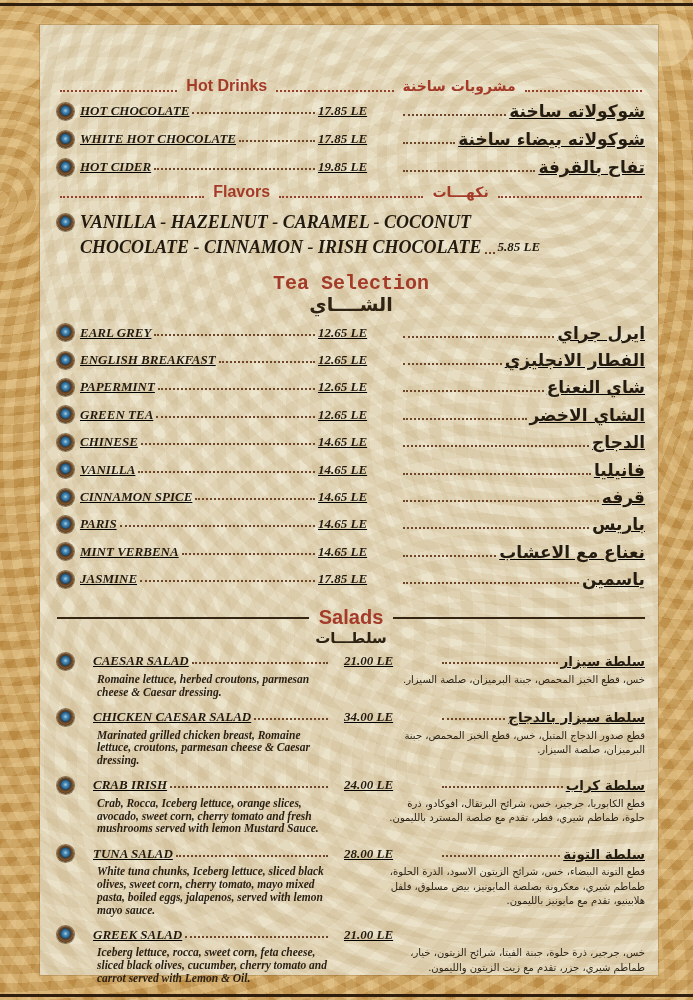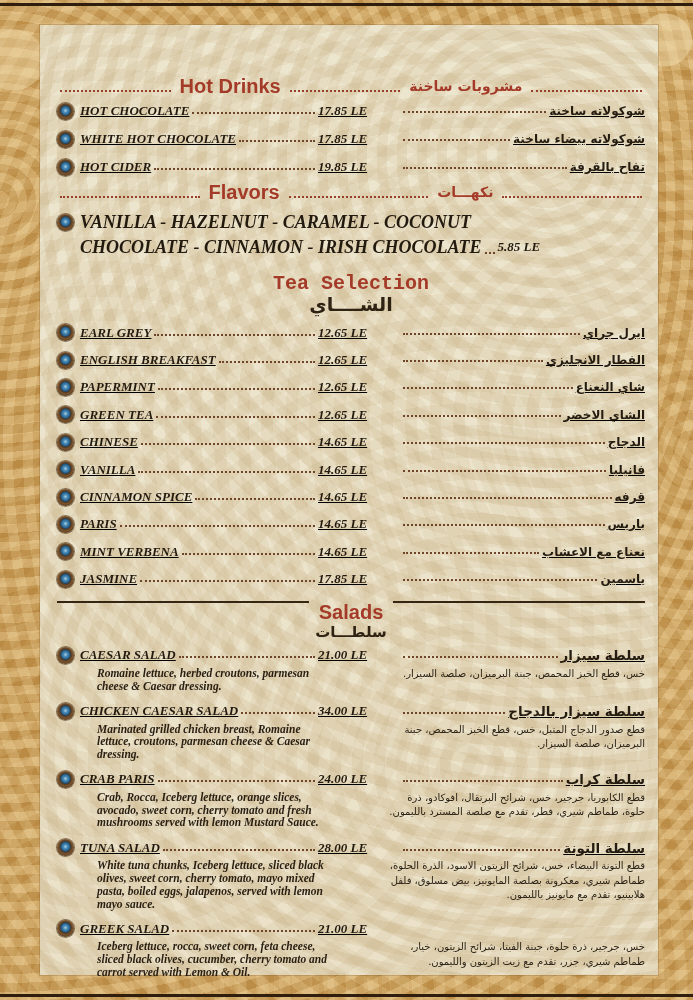--- a/index.html
+++ b/index.html
@@ -28,54 +28,54 @@
       repeating-radial-gradient(circle at 96% 42%, rgba(176,140,80,.10) 0 12px, rgba(176,140,80,0) 12px 24px),
       repeating-radial-gradient(circle at 10% 64%, rgba(170,136,78,.08) 0 12px, rgba(170,136,78,0) 12px 24px),
       repeating-radial-gradient(circle at 70% 78%, rgba(170,136,78,.09) 0 11px, rgba(170,136,78,0) 11px 22px),
       linear-gradient(180deg,#ede6cf,#eae1c8);
     box-shadow:0 0 0 1px rgba(120,85,40,.25);
     padding:50px 13px 0 17px;box-sizing:border-box;
   }
 
   
   .hdr-row{display:flex;align-items:center;height:22px;}
-  .hdr-en{font-family:"Liberation Sans",sans-serif;font-weight:bold;font-size:20px;color:#a43a28;margin:0 6px;white-space:nowrap;}
+  .hdr-en{font-family:"Liberation Sans",sans-serif;font-weight:bold;font-size:16px;color:#a43a28;margin:0 6px;white-space:nowrap;}
   .hdr-ar{font-family:"DejaVu Sans",sans-serif;font-weight:bold;font-size:14px;color:#a43a28;margin:0 6px;white-space:nowrap;direction:rtl;}
   .dots{flex:1;border-bottom:2px dotted #6f452a;align-self:flex-end;margin:0 3px 5px 3px;min-width:10px;}
   .hdr-row .dots{border-bottom-color:#96402c;}
 
   .row{display:flex;align-items:center;height:28px;text-decoration:underline;}
   .seal{width:17px;height:17px;border-radius:50%;flex:0 0 17px;margin-right:6px;
     background:radial-gradient(circle at 50% 45%, #a8d4e8 0%, #4e8cb5 16%, #2e6a96 30%, #1e4a6b 38%, #5a3a1d 45%, #7a5530 58%, #46290f 80%, #2e1b08 100%);
     box-shadow:0 0 0 1px rgba(60,35,10,.55);}
   .en-block{flex:0 0 238px;display:flex;min-width:0;}
   .en-name{font-style:italic;font-weight:bold;font-size:13px;color:#231a0f;white-space:nowrap;}
   .price{flex:0 0 82px;font-style:italic;font-weight:bold;font-size:13px;color:#231a0f;white-space:nowrap;}
   .ar-block{flex:1;display:flex;min-width:0;}
-  .ar-name{font-family:"DejaVu Sans",sans-serif;font-weight:bold;font-size:12px;color:#241c10;white-space:nowrap;direction:rtl;}
+  .ar-name{font-family:"DejaVu Sans",sans-serif;font-weight:bold;font-size:17px;color:#241c10;white-space:nowrap;direction:rtl;}
 
   
   .flav-row1{display:flex;align-items:center;height:26px;margin-top:6px;}
   .flav-text{font-style:italic;font-weight:bold;font-size:18px;color:#231a0f;white-space:nowrap;}
   .flav-row2{display:flex;align-items:center;height:24px;padding-left:23px;padding-right:128px;}
 
   
   .center-head{margin-top:14px;text-align:center;}
   .center-head .t-en{font-family:Liberation Mono, monospace;font-weight:bold;font-size:20px;color:#a43a28;line-height:22px;text-align:center;}
   .center-head .t-ar{font-family:"DejaVu Sans",sans-serif;font-weight:bold;font-size:19px;color:#2e2212;line-height:18px;direction:rtl;}
   .tea-list{margin-top:6px;}
   .tea-list .row{height:27.4px;}
 
   
-  .divider{display:flex;margin-top:8px;height:22px;}
+  .divider{display:flex;align-items:center;margin-top:14px;height:22px;}
   .divider::before,.divider::after{content:"";flex:1;height:2px;background:#352614;}
   .divider .hdr-en{font-size:20px;margin:0 10px;}
   .salads-ar{text-align:center;font-family:"DejaVu Sans",sans-serif;font-weight:bold;font-size:15px;color:#2e2212;line-height:18px;direction:rtl;margin-bottom:4px;}
   .s-item{margin-bottom:8px;}
-  .s-item .row{height:21px;}
+  .s-item .row{height:21px;gap:13px;}
   .s-item .ar-name{font-size:13.5px;}
   .desc{display:flex;justify-content:space-between;padding-left:40px;margin-top:1px;}
   .desc-en{width:232px;font-style:italic;font-weight:bold;font-size:11.5px;line-height:12.8px;color:#281e12;}
   .desc-ar{width:262px;font-family:"DejaVu Sans",sans-serif;font-size:10px;line-height:14.5px;color:#2a2216;direction:rtl;text-align:right;}
 </style>
 </head>
 <body>
 
 <div class="rule-top"></div>
 <div class="rule-bottom"></div>
@@ -333,21 +333,21 @@
           <div class="desc">
             <span class="desc-en">Marinated grilled chicken breast, Romaine lettuce, croutons, parmesan cheese &amp; Caesar dressing.</span>
             <span class="desc-ar">قطع صدور الدجاج المتبل، خس، قطع الخبز المحمص، جبنة البرميزان، صلصة السيزار.</span>
           </div>
         </div>
 
         <div class="s-item">
           <div class="row">
             <span class="seal"></span>
             <span class="en-block">
-              <span class="en-name">CRAB PARIS</span>
+              <span class="en-name">CRAB IRISH</span>
               <span class="dots"></span>
             </span>
             <span class="price">24.00 LE</span>
             <span class="ar-block">
               <span class="dots"></span>
               <span class="ar-name">سلطة كراب</span>
             </span>
           </div>
           <div class="desc">
             <span class="desc-en">Crab, Rocca, Iceberg lettuce, orange slices, avocado, sweet corn, cherry tomato and fresh mushrooms served with lemon Mustard Sauce.</span>

